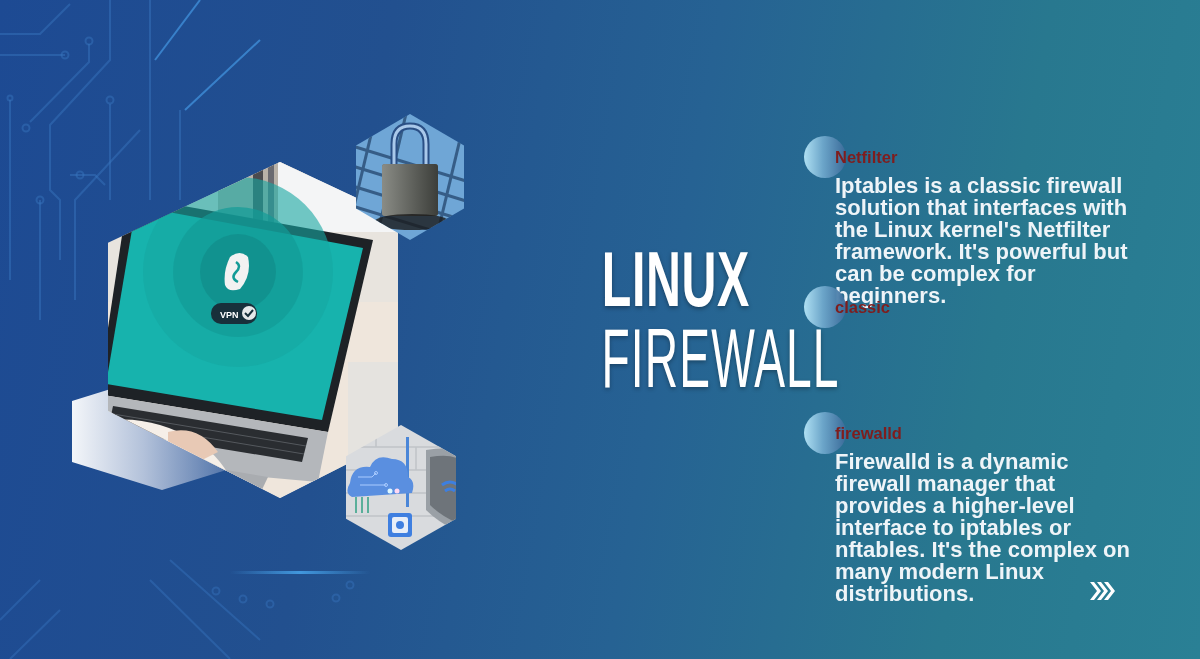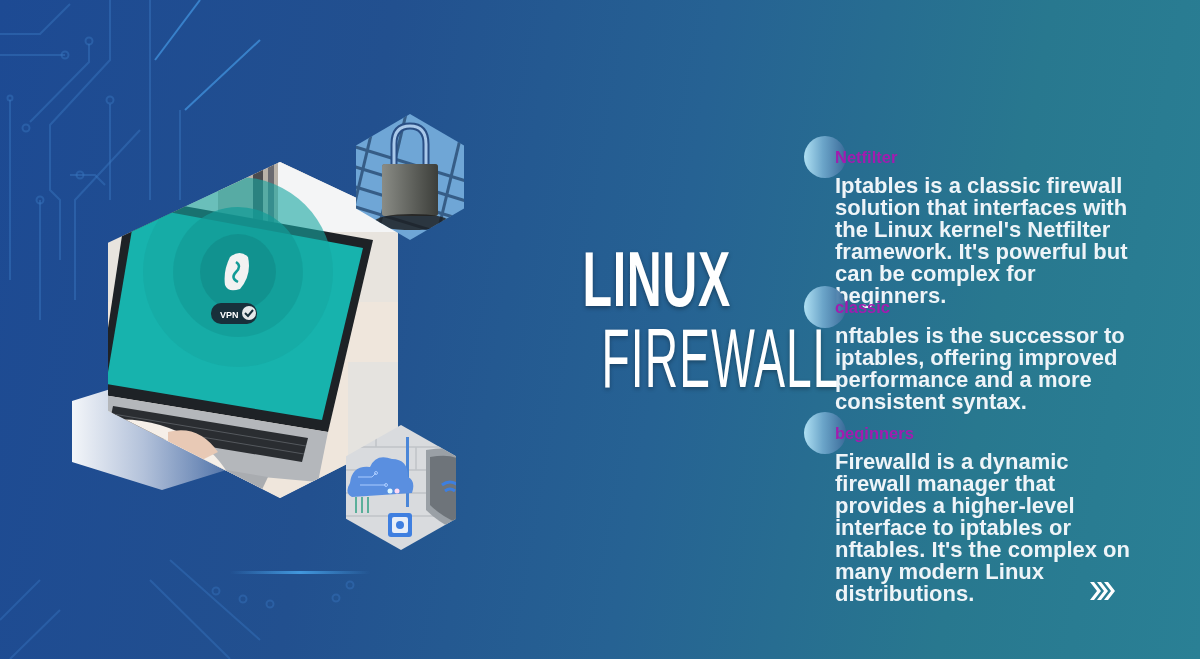--- a/index.html
+++ b/index.html
@@ -25,21 +25,21 @@
   .hex-lock {
     left: 356px; top: 114px; width: 108px; height: 126px;
     clip-path: polygon(50% 0%, 100% 25%, 100% 75%, 50% 100%, 0% 75%, 0% 25%);
   }
   .hex-cloud {
     left: 346px; top: 425px; width: 110px; height: 125px;
     clip-path: polygon(50% 0%, 100% 25%, 100% 75%, 50% 100%, 0% 75%, 0% 25%);
   }
 
   
-  .title-block { position: absolute; left: 480px; top: 240px; width: 270px; }
+  .title-block { position: absolute; left: 480px; top: 240px; width: 270px; text-align: right; }
   .title-line1 {
     font-family: "Liberation Sans", sans-serif; font-weight: 700; color: #fff;
     font-size: 78px; line-height: 78px; letter-spacing: 1px;
     transform: scaleX(0.62); transform-origin: right center;
     text-shadow: 0 2px 6px rgba(0,0,0,0.35);
   }
   .title-line2 {
     font-family: "Liberation Sans", sans-serif; font-weight: 400; color: #fff;
     font-size: 84px; line-height: 84px; letter-spacing: 2px;
     transform: scaleX(0.55); transform-origin: right center;
@@ -49,21 +49,21 @@
 
   
   .features { position: absolute; left: 804px; top: 136px; width: 360px; }
   .feature { position: relative; padding-left: 31px; }
   .bullet {
     position: absolute; left: 0; top: 0; width: 42px; height: 42px; border-radius: 50%;
     background: linear-gradient(90deg, #b6e6f8 0%, #6fa8cc 45%, #3b6a99 100%);
     opacity: 0.95;
   }
   .feature-heading {
-    position: relative; color: #a21caf; font-weight: 700; font-size: 16.5px;
+    position: relative; color: #7f1d1d; font-weight: 700; font-size: 16.5px;
     padding-top: 11px; line-height: 20px; margin-bottom: 8px;
   }
   .feature-body {
     position: relative; color: #eef4f8; font-size: 22px; line-height: 22px;
     width: 312px;
     font-weight: bold;
   }
   .f1 { height: 150px; }
   .f2 { height: 126px; }
 
@@ -231,25 +231,24 @@
 
   <div class="features">
     <div class="feature f1">
       <div class="bullet"></div>
       <div class="feature-heading">Netfilter</div>
       <div class="feature-body">Iptables is a classic firewall solution that interfaces with the Linux kernel's Netfilter framework. It's powerful but can be complex for beginners.</div>
     </div>
     <div class="feature f2">
       <div class="bullet"></div>
       <div class="feature-heading">classic</div>
-      <div class="feature-body">nftables is the successor to iptables, offering improved performance and a more consistent syntax.</div>
     </div>
     <div class="feature f3">
       <div class="bullet"></div>
-      <div class="feature-heading">beginners</div>
+      <div class="feature-heading">firewalld</div>
       <div class="feature-body">Firewalld is a dynamic firewall manager that provides a higher-level interface to iptables or nftables. It's the complex on many modern Linux distributions.</div>
     </div>
   </div>
 
   <div class="next-arrows">
     <svg width="26" height="22" viewBox="0 0 26 22">
       <g fill="#ffffff">
         <polygon points="0,2 4,2 11,11 4,20 0,20 7,11"></polygon>
         <polygon points="7,2 11,2 18,11 11,20 7,20 14,11"></polygon>
         <polygon points="14,2 18,2 25,11 18,20 14,20 21,11"></polygon>

